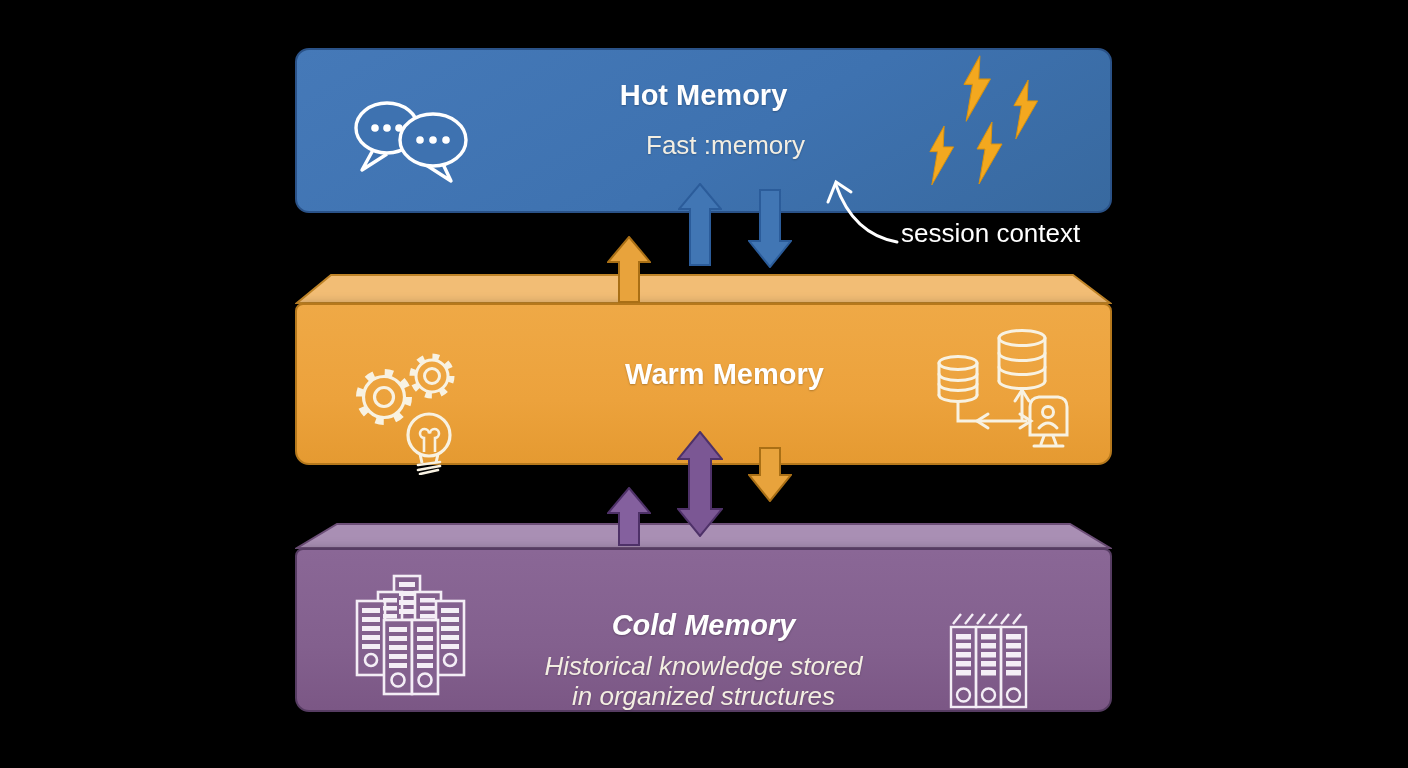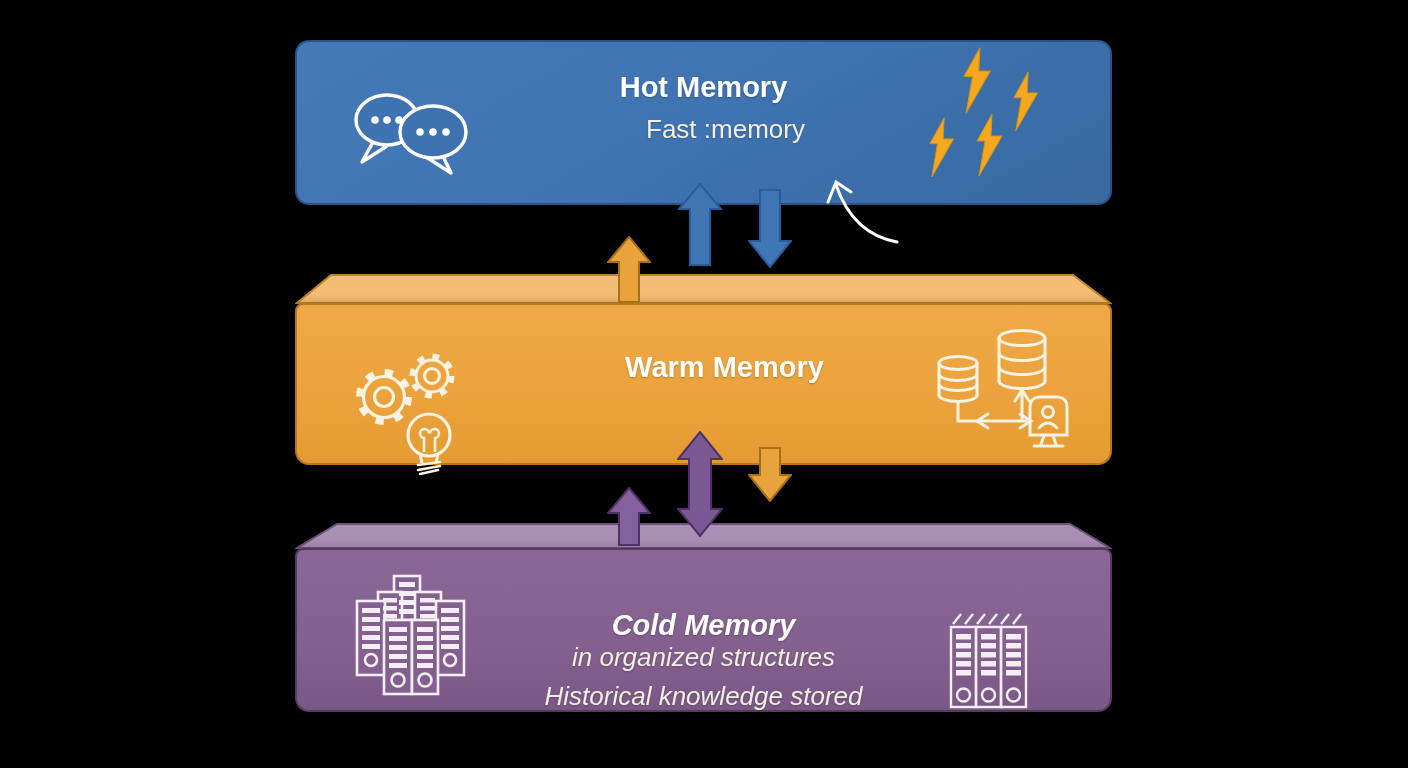--- a/index.html
+++ b/index.html
@@ -9,21 +9,21 @@
     position:relative; width:1408px; height:768px;
     background:#000000; overflow:hidden;
   }
   .abs { position:absolute; }
 
   
   .layer-main {
     position:absolute; left:295px; width:817px;
   }
   #hot-layer {
-    top:40px; height:165px;
+    top:48px; height:165px;
     background:linear-gradient(150deg,#4579b8 0%, #3e72b0 55%, #38699f 100%);
     border:2px solid #2a5288; border-radius:14px;
     box-shadow:0 5px 14px rgba(0,0,0,.55);
     z-index:2;
   }
   #warm-main {
     top:303px; height:162px;
     background:linear-gradient(180deg,#efa946 0%, #eca23c 60%, #e59a31 100%);
     border:2px solid #b5781c; border-radius:8px 8px 14px 14px;
     box-shadow:0 5px 14px rgba(0,0,0,.55);
@@ -45,22 +45,22 @@
   }
   .layer-title {
     font-size:29px; font-weight:bold; line-height:34px; color:#ffffff;
     text-shadow:0 1px 2px rgba(0,0,0,.25);
   }
   .layer-sub {
     font-size:26px; line-height:30px; color:#f3eee2;
     text-shadow:0 1px 2px rgba(0,0,0,.2);
   }
   #hot-text  { top:28px; }
-  #hot-text  .layer-sub { margin-top:10px;padding-left:44px; }
-  #warm-text { top:45px;margin-left:42px; }
+  #hot-text  .layer-sub { margin-top:18px;padding-left:44px; }
+  #warm-text { top:52px;margin-left:42px; }
   #warm-text .layer-sub { margin-top:8px; }
   #cold-text { top:58px;font-style:italic; }
   #cold-text .layer-sub { margin-top:9px; }
 
   #session-label {
     left:901px; top:218px; color:#ffffff; font-size:26px; line-height:30px;
     z-index:4;
   }
 
   
@@ -105,20 +105,21 @@
       </g>
     </svg>
   </div>
 
   <svg class="abs arrow" style="left:823px; top:172px;" width="85" height="75" viewBox="0 0 85 75">
     <g stroke="#ffffff" stroke-width="3" fill="none" stroke-linecap="round">
       <path d="M74 70 Q30 62 13 13"></path>
       <path d="M5 30 L13 10 L28 20"></path>
     </g>
   </svg>
+  <div id="session-label" class="abs">session context</div>
 
   <svg class="abs arrow" style="left:607px; top:236px;" width="44" height="67" viewBox="0 0 44 67">
     <polygon points="22,1 43,26 32,26 32,66 12,66 12,26 1,26" fill="#e8a33c" stroke="#a96f15" stroke-width="2"></polygon>
   </svg>
   <svg class="abs arrow" style="left:678px; top:183px;" width="44" height="83" viewBox="0 0 44 83">
     <polygon points="22,1 43,26 32,26 32,82 12,82 12,26 1,26" fill="#4176b4" stroke="#2b5c9a" stroke-width="2"></polygon>
   </svg>
   <svg class="abs arrow" style="left:748px; top:189px;" width="44" height="79" viewBox="0 0 44 79">
     <polygon points="22,78 1,52 12,52 12,1 32,1 32,52 43,52" fill="#4176b4" stroke="#2b5c9a" stroke-width="2"></polygon>
   </svg>
@@ -240,22 +241,22 @@
       <g stroke="#f4eef6" stroke-width="2.6" fill="none">
         <circle cx="17" cy="92" r="6"></circle>
         <circle cx="96" cy="92" r="6"></circle>
         <circle cx="44" cy="112" r="6.5"></circle>
         <circle cx="71" cy="112" r="6.5"></circle>
       </g>
     </svg>
 
     <div id="cold-text" class="layer-text">
       <div class="layer-title">Cold Memory</div>
+      <div class="layer-sub">Historical knowledge stored</div>
       <div class="layer-sub" style="margin-top:0;">in organized structures</div>
-      <div class="layer-sub">Historical knowledge stored</div>
     </div>
 
     <svg class="abs" style="left:650px; top:62px;" width="86" height="100" viewBox="0 0 86 100">
       <g stroke="#f4eef6" stroke-width="2.4" fill="none">
         <path d="M6 12 L14 2 M18 12 L26 2 M30 12 L38 2 M42 12 L50 2 M54 12 L62 2 M66 12 L74 2"></path>
         <rect x="4" y="15" width="25" height="80"></rect>
         <rect x="29" y="15" width="25" height="80"></rect>
         <rect x="54" y="15" width="25" height="80"></rect>
         <circle cx="16.5" cy="83" r="6.5"></circle>
         <circle cx="41.5" cy="83" r="6.5"></circle>

